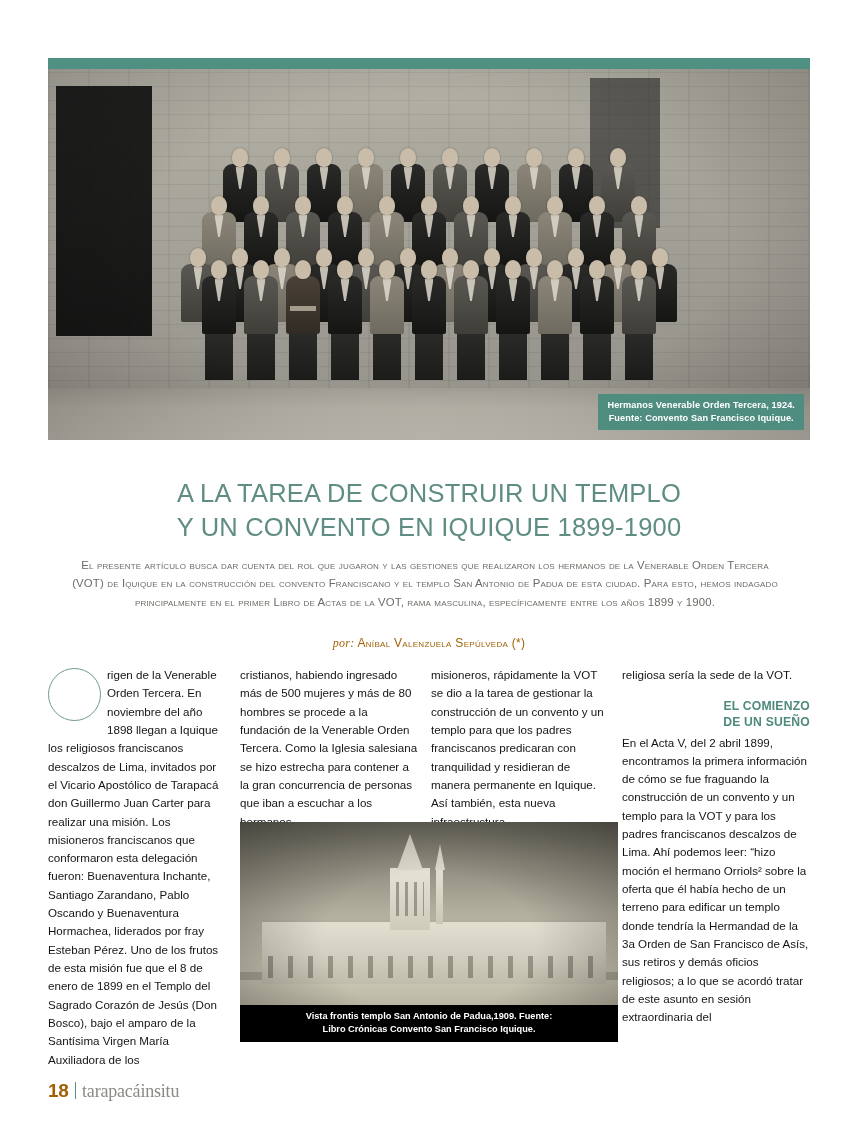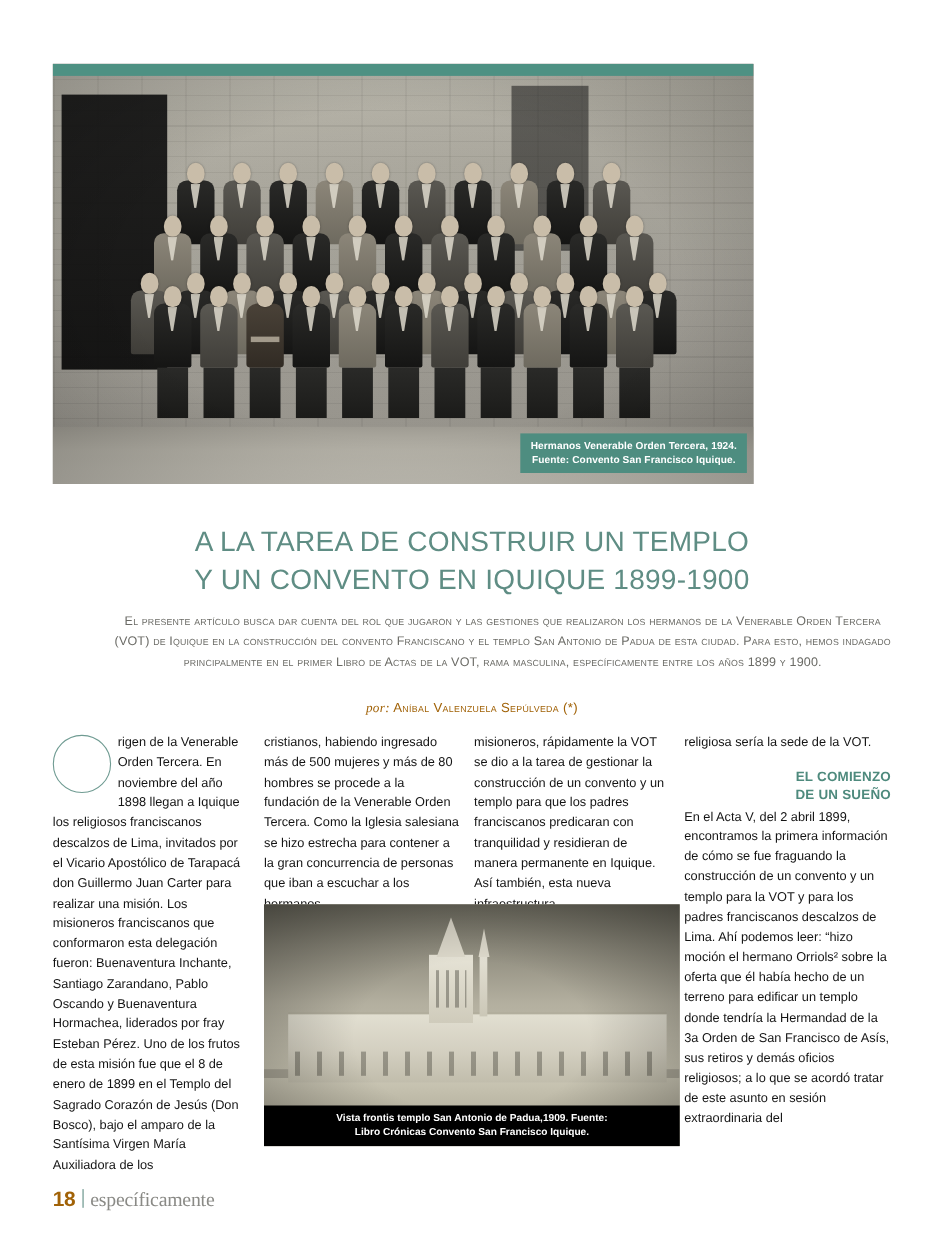--- a/index.html
+++ b/index.html
@@ -21,21 +21,21 @@
     width: 850px;
     height: 1134px;
     background: #fff;
   }
 
   
   .hero-photo {
     position: absolute;
     left: 48px;
     top: 58px;
-    width: 637px;
+    width: 762px;
     height: 382px;
     overflow: hidden;
     background: #8e8c84;
   }
   .hero-topbar {
     position: absolute;
     left: 0; top: 0;
     width: 100%;
     height: 11px;
     background: #4e9183;
@@ -177,21 +177,20 @@
     position: absolute;
     left: 68px;
     top: 556px;
     width: 714px;
     text-align: center;
     color: #6b6b66;
     font-size: 11.4px;
     line-height: 1.62;
     font-variant: small-caps;
     letter-spacing: .15px;
-    margin-left: 32px;
   }
   .byline {
     position: absolute;
     left: 48px;
     top: 636px;
     width: 762px;
     text-align: center;
     color: #a16207;
     font-size: 12px;
     font-variant: small-caps;
@@ -620,16 +619,16 @@
     <div class="p2-vignette"></div>
     <div class="p2-cap">
       <div>Vista frontis templo San Antonio de Padua,1909. Fuente:</div>
       <div>Libro Crónicas Convento San Francisco Iquique.</div>
     </div>
   </div>
 
   <div class="footer">
     <span class="pagenum">18</span>
     <span class="bar"></span>
-    <span class="brand">específicamente</span>
+    <span class="brand">tarapacáinsitu</span>
   </div>
 
 </div>
 
 </body></html>

